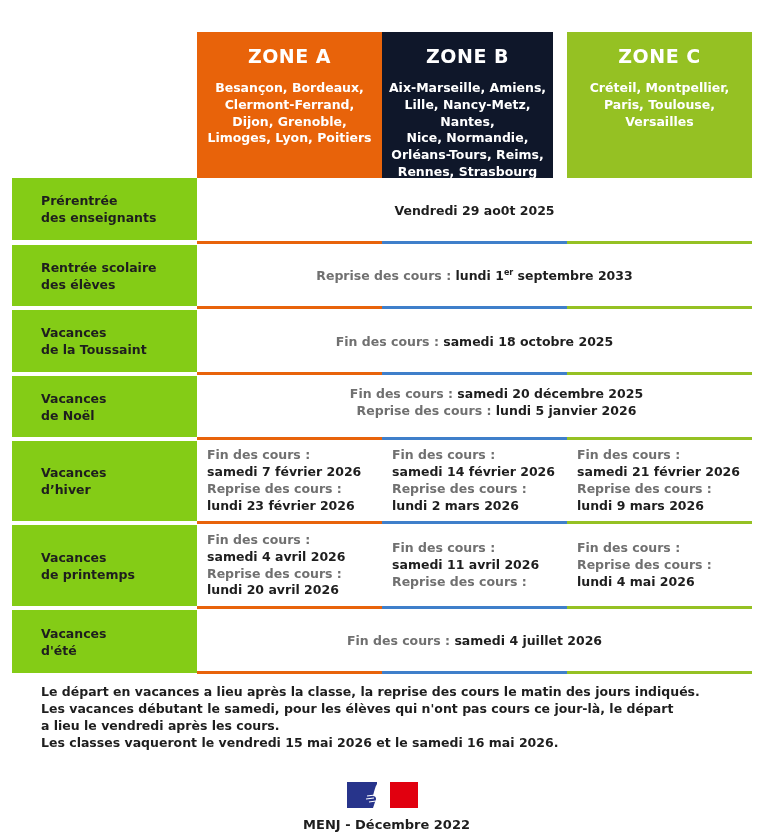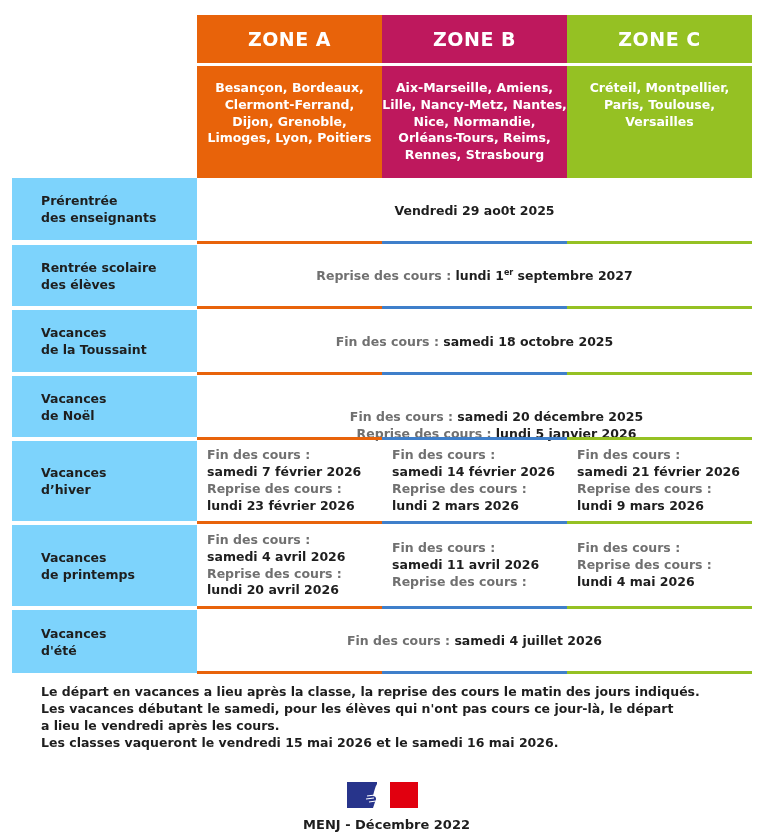--- a/index.html
+++ b/index.html
@@ -1,30 +1,30 @@
 <!DOCTYPE html>
 <html><head>
 <meta charset="utf-8">
 <style>
   html, body { margin:0; padding:0; background:#ffffff; }
   body { width:770px; height:840px; position:relative; overflow:hidden;
          font-family:"DejaVu Sans", "Liberation Sans", sans-serif; color:#1e1e1e; }
   .abs { position:absolute; box-sizing:border-box; }
 
   
-  .zone-title { top:15px; height:48px; display:flex; align-items:center; justify-content:center;
+  .zone-title { top:32px; height:48px; display:flex; align-items:center; justify-content:center;
                 color:#fff; font-weight:bold; font-size:19px; letter-spacing:0.5px; }
   .zone-cities { top:66px; height:112px; padding-top:14px; color:#fff; font-weight:bold;
                  font-size:12.5px; line-height:16.8px; text-align:center; white-space:pre-line; }
   .za { left:197px; width:185px; background:#e8630a; }
-  .zb { left:382px; width:185px; background:#be185d; }
+  .zb { left:382px; width:171px; background:#0f172a; }
   .zc { left:567px; width:185px; background:#95c123; }
 
   
-  .row-label { left:12px; width:185px; background:#7dd3fc; display:flex; align-items:center;
+  .row-label { left:12px; width:185px; background:#84cc16; display:flex; align-items:center;
                padding-left:29px; font-weight:bold; font-size:12.5px; line-height:17px; color:#1e1e1e;
                white-space:pre-line; }
   .row-content { left:197px; width:555px; display:flex; flex-direction:column;
                  align-items:center; justify-content:center; font-size:12.5px; line-height:17px; }
   .row-content .line { white-space:nowrap; }
   .lbl { color:#707070; font-weight:bold; }
   .val { color:#1e1e1e; font-weight:bold; }
   .row-split { left:197px; width:555px; display:flex; }
   .row-split .cell { width:185px; padding-left:10px; box-sizing:border-box; display:flex; flex-direction:column;
                      justify-content:center; font-size:12.5px; line-height:16.8px; }
@@ -66,42 +66,42 @@
 </div>
 <div class="abs sep" style="top:241px;">
     <span class="a"></span>
     <span class="b"></span>
     <span class="c"></span>
   </div>
 
 <div class="abs row-label" style="top:245px;height:61px;">Rentrée scolaire
 des élèves</div>
 <div class="abs row-content" style="top:244px;height:63px;">
-  <div class="line"><span class="lbl">Reprise des cours : </span><span class="val">lundi 1</span><sup class="val">er</sup><span class="val"> septembre 2027</span></div>
+  <div class="line"><span class="lbl">Reprise des cours : </span><span class="val">lundi 1</span><sup class="val">er</sup><span class="val"> septembre 2033</span></div>
 </div>
 <div class="abs sep" style="top:306px;">
     <span class="a"></span>
     <span class="b"></span>
     <span class="c"></span>
   </div>
 
 <div class="abs row-label" style="top:310px;height:62px;">Vacances
 de la Toussaint</div>
 <div class="abs row-content" style="top:309px;height:64px;">
   <div class="line"><span class="lbl">Fin des cours : </span><span class="val">samedi 18 octobre 2025</span></div>
 </div>
 <div class="abs sep" style="top:372px;">
     <span class="a"></span>
     <span class="b"></span>
     <span class="c"></span>
   </div>
 
 <div class="abs row-label" style="top:376px;height:61px;">Vacances
 de Noël</div>
-<div class="abs row-content" style="top:393px;height:63px;padding-left:44px;">
+<div class="abs row-content" style="top:370px;height:63px;padding-left:44px;">
   <div class="line"><span class="lbl">Fin des cours : </span><span class="val">samedi 20 décembre 2025</span></div>
   <div class="line"><span class="lbl">Reprise des cours : </span><span class="val">lundi 5 janvier 2026</span></div>
 </div>
 <div class="abs sep" style="top:437px;">
     <span class="a"></span>
     <span class="b"></span>
     <span class="c"></span>
   </div>
 
 <div class="abs row-label" style="top:441px;height:80px;">Vacances

